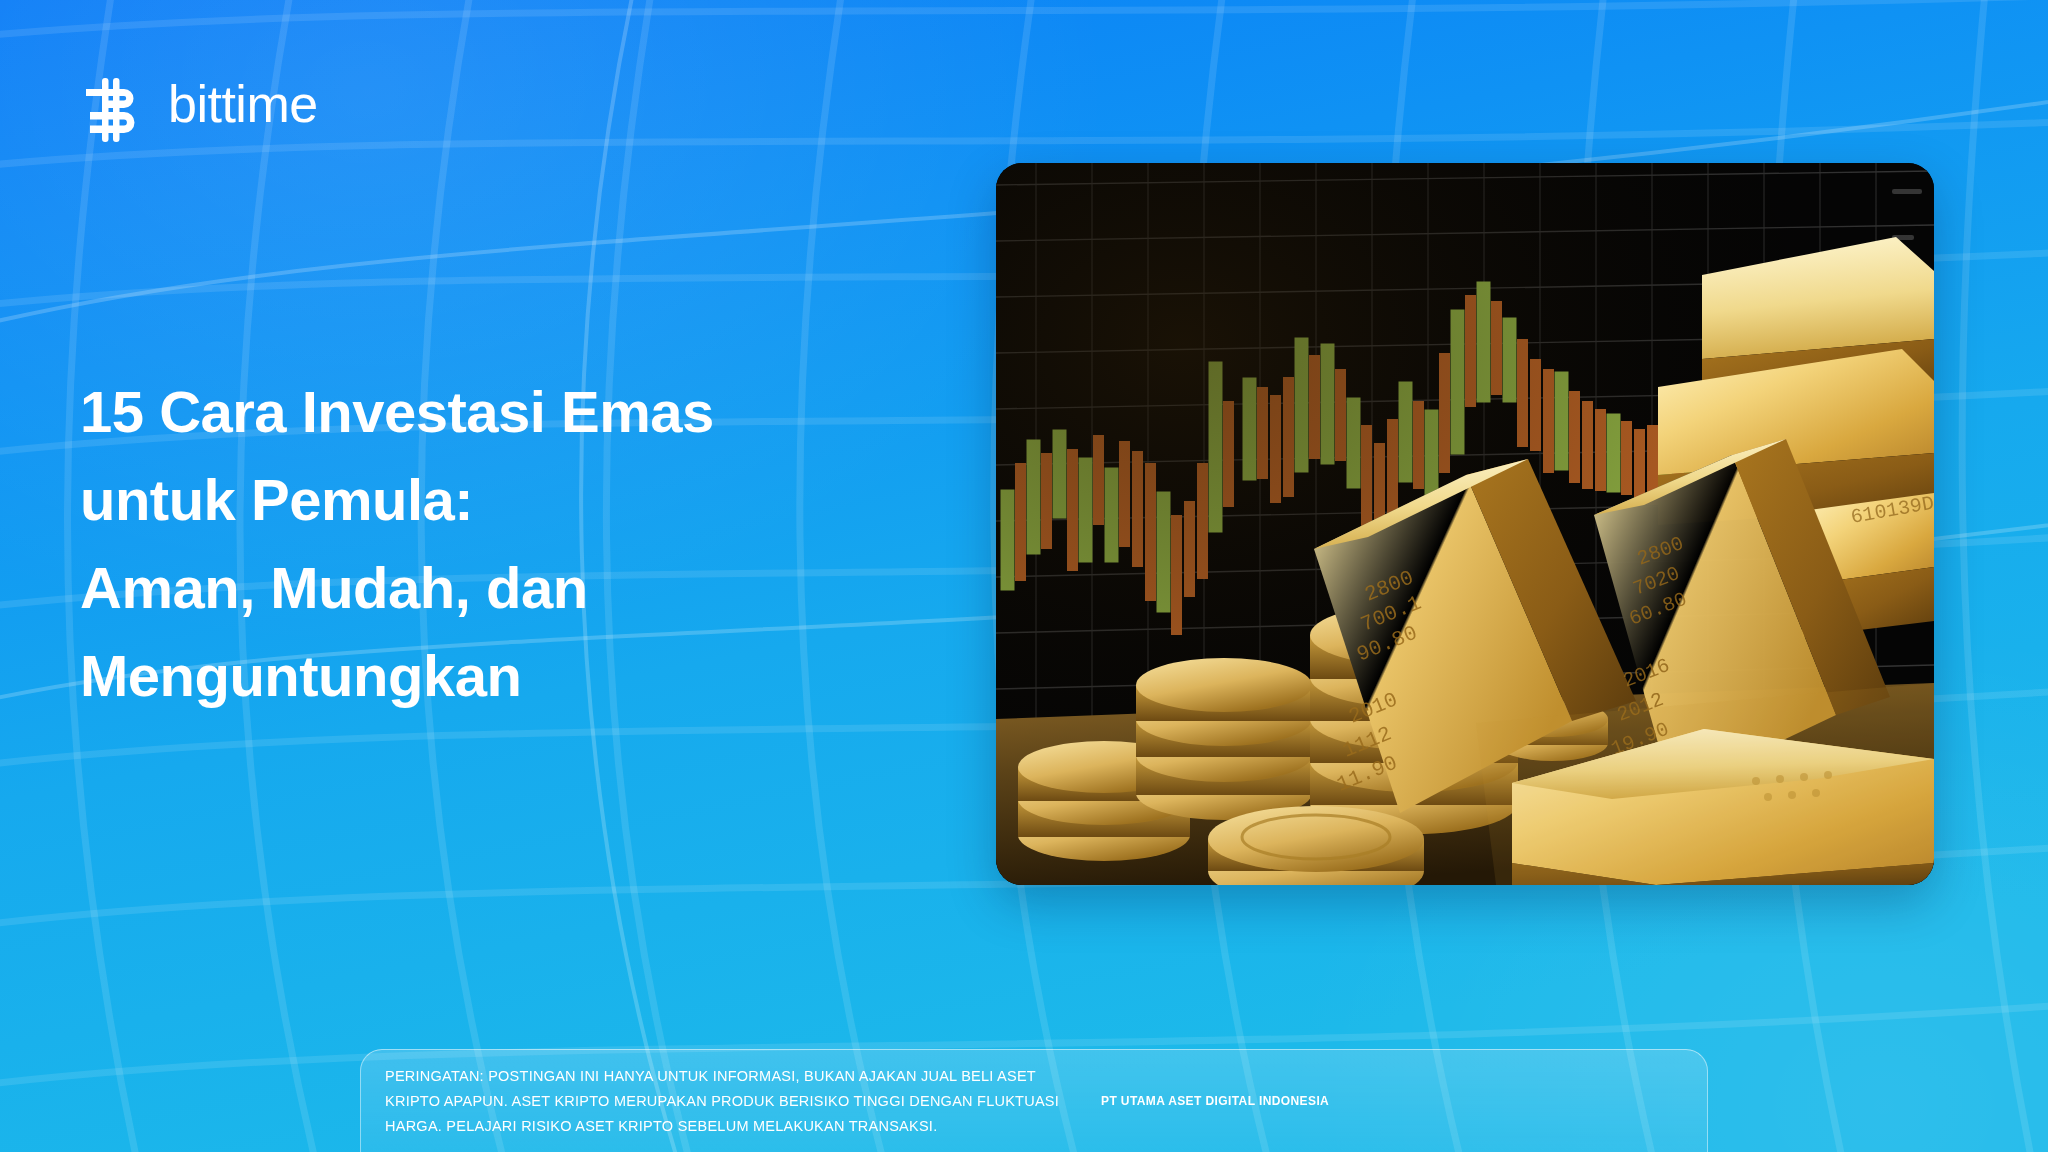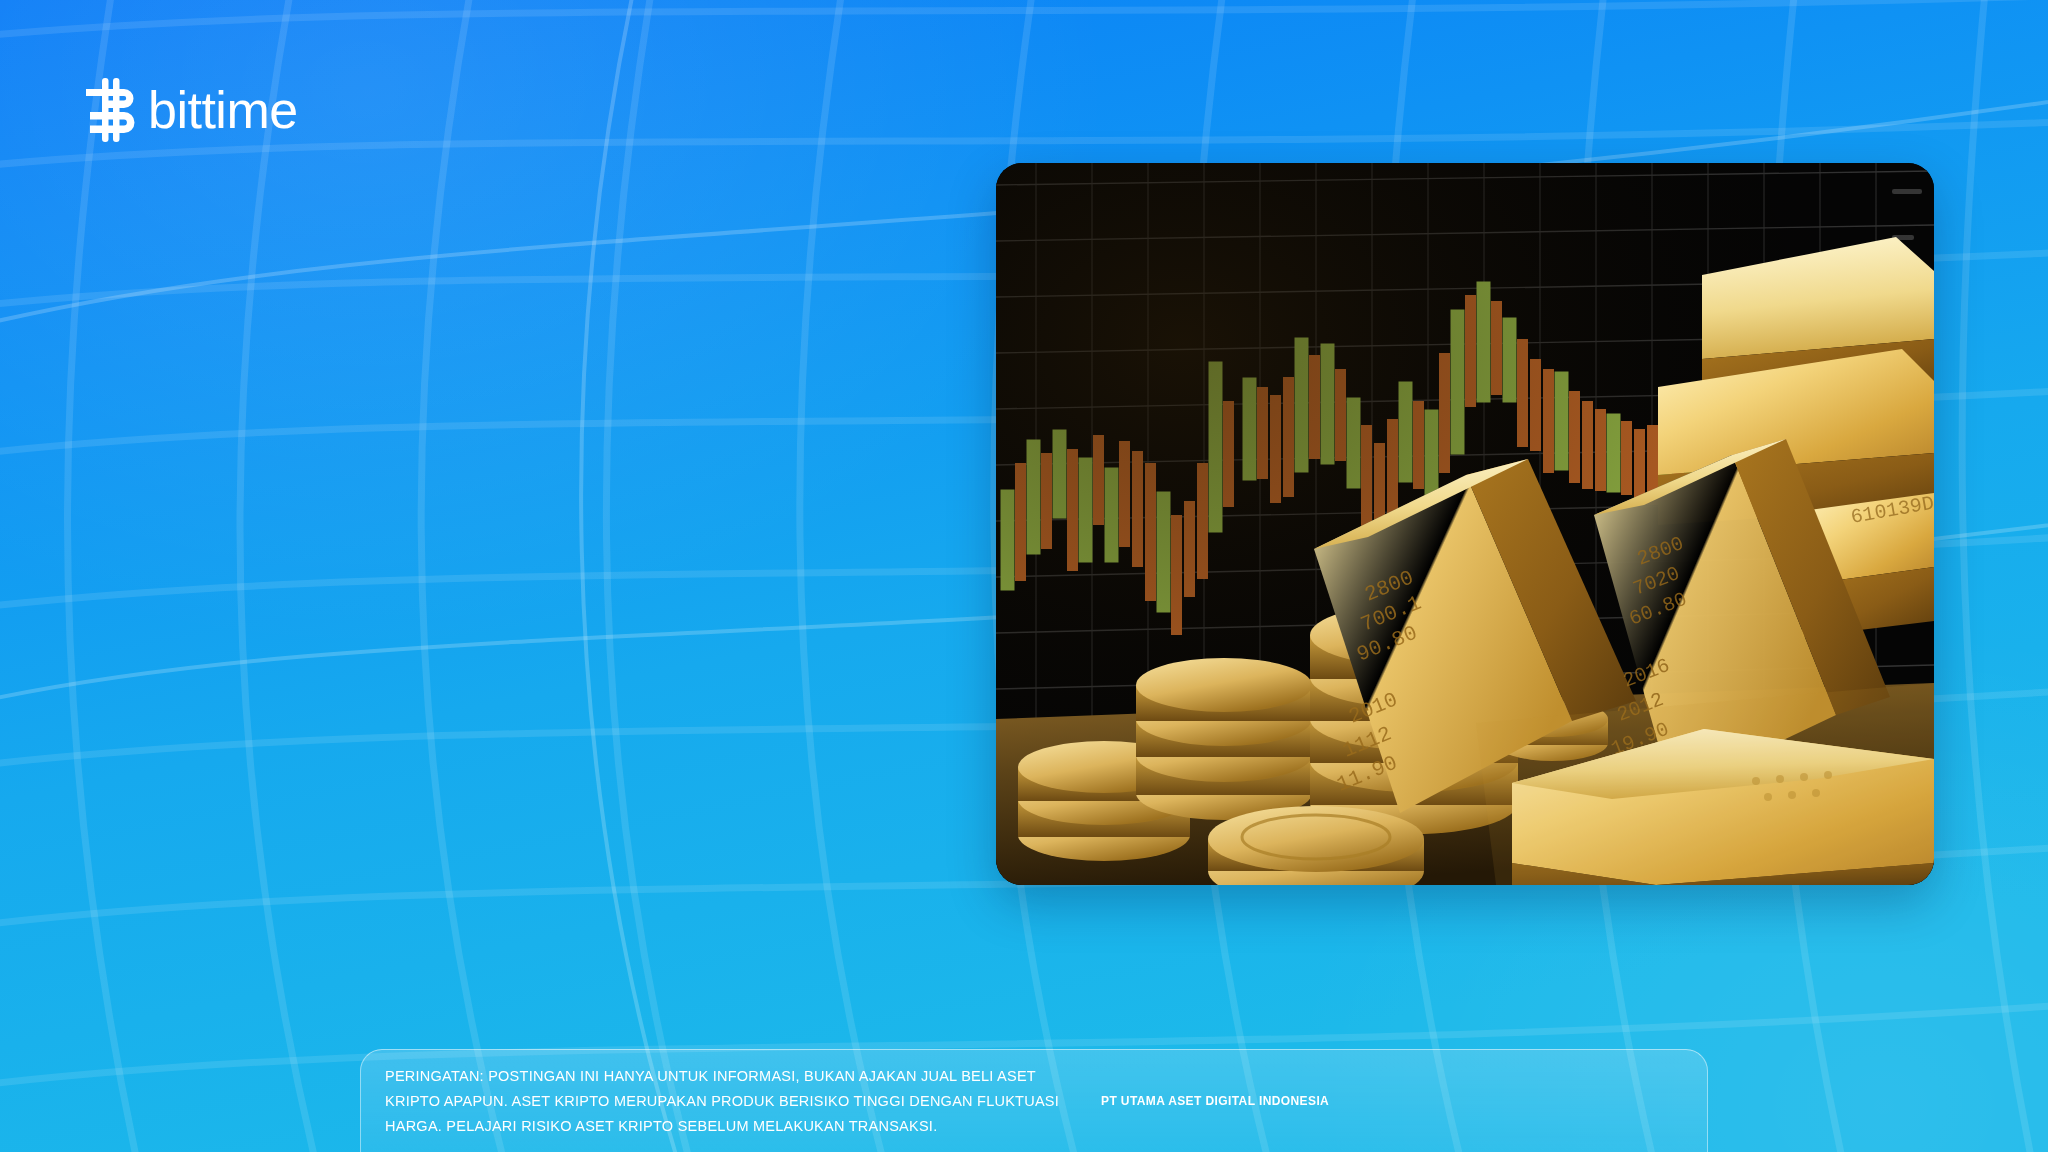--- a/index.html
+++ b/index.html
@@ -38,21 +38,21 @@
     background:
       radial-gradient(1200px 900px at 18% 8%, rgba(255,255,255,0.10), rgba(255,255,255,0) 62%),
       radial-gradient(1000px 800px at 92% 96%, rgba(255,255,255,0.08), rgba(255,255,255,0) 60%);
     pointer-events:none;
   }
 
   
   .logo{
     position:absolute;
     left:84px; top:78px;
-    display:flex; align-items:center; gap:8px;
+    display:flex; align-items:flex-start; gap:28px;
     height:64px;
   }
   .logo-mark{ width:56px; height:64px; display:block; }
   .logo-word{
     color:#ffffff;
     font-size:52px;
     font-weight:400;
     letter-spacing:-0.5px;
     line-height:1;
     font-family:"Liberation Sans", sans-serif;
@@ -187,20 +187,26 @@
 
           <path d="M6 34 h34 a10.5 10.5 0 0 1 0 21 H6 v-7.6 h34 a2.9 2.9 0 0 0 0-5.8 H6 z"></path>
 
           <path d="M1.5 11 h12 L6 31 H-0.5 z" opacity="0"></path>
         </g>
       </svg>
     </span>
     <span class="logo-word">bittime</span>
   </div>
 
+  <div class="headline">
+    <div class="headline-line">15 Cara Investasi Emas</div>
+    <div class="headline-line">untuk Pemula:</div>
+    <div class="headline-line">Aman, Mudah, dan</div>
+    <div class="headline-line">Menguntungkan</div>
+  </div>
 
   <div class="photo-card">
     <div class="photo-inner">
       <svg viewBox="0 0 938 722" preserveAspectRatio="none" aria-hidden="true">
         <defs>
           <linearGradient id="goldBright" x1="0" y1="0" x2="1" y2="1">
             <stop offset="0%" stop-color="#fff3bf"></stop>
             <stop offset="35%" stop-color="#f3d37a"></stop>
             <stop offset="70%" stop-color="#d9a83f"></stop>
             <stop offset="100%" stop-color="#b5822a"></stop>

